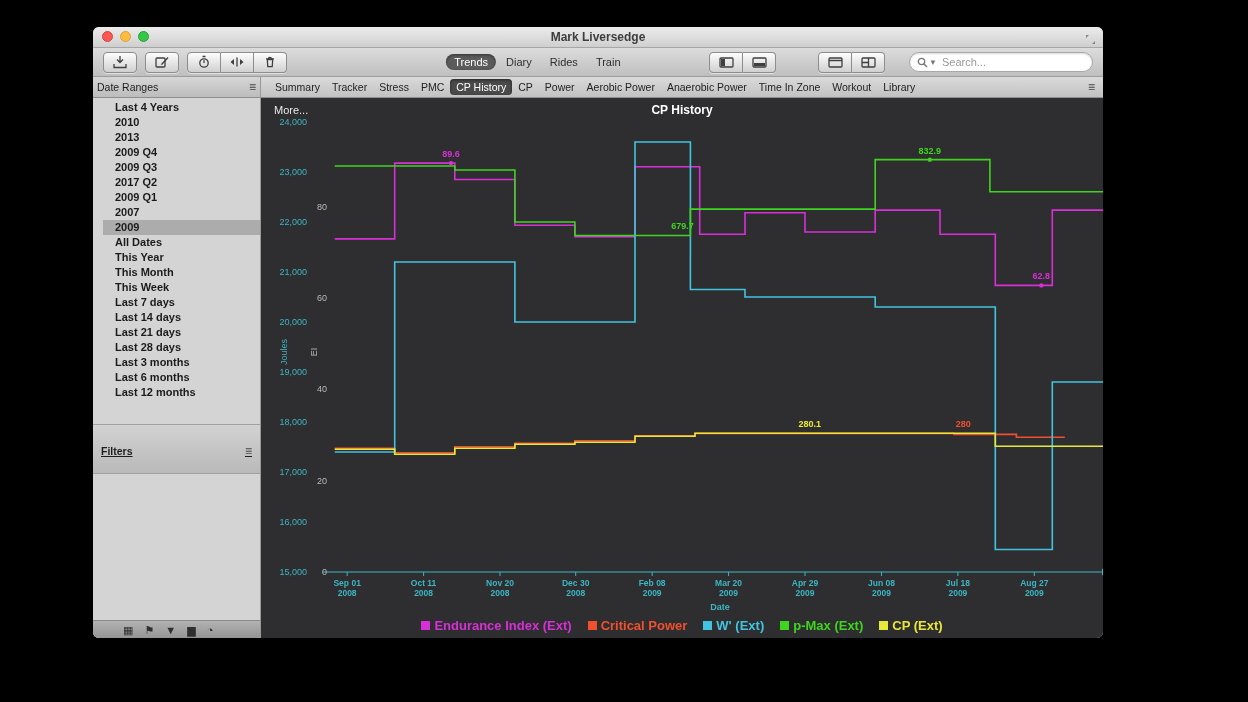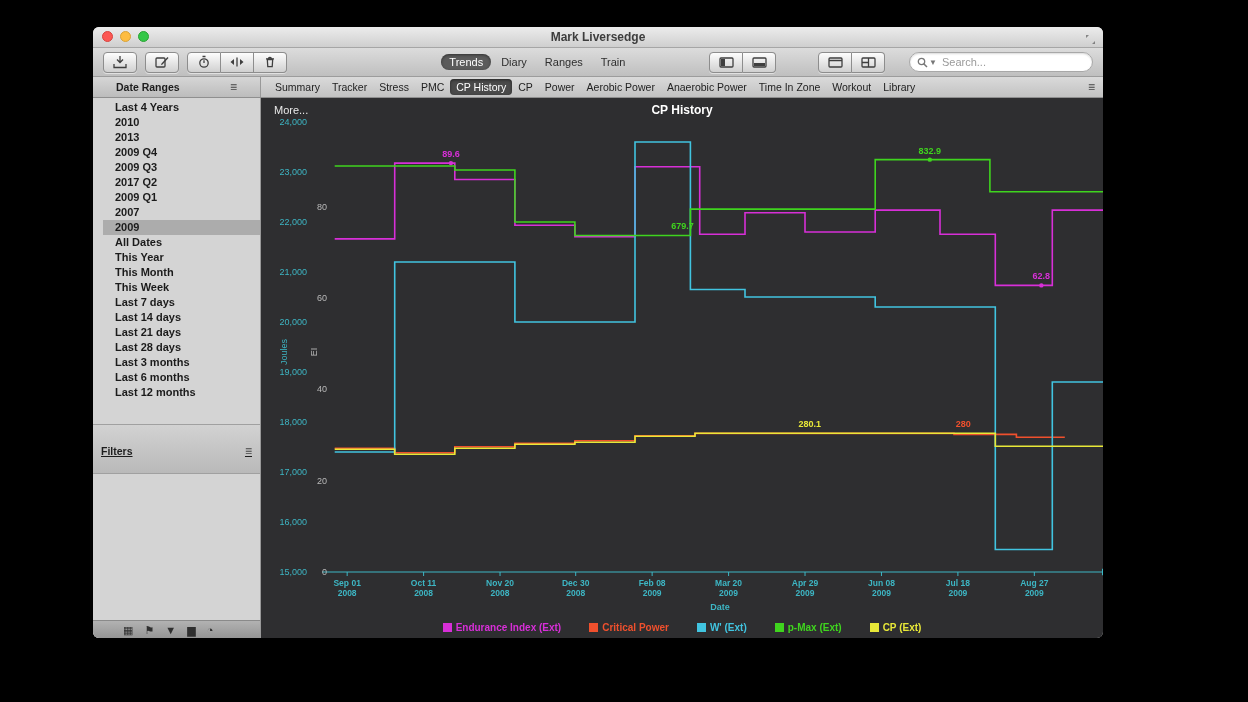--- a/index.html
+++ b/index.html
@@ -32,22 +32,22 @@
   .right-tools{margin-left:auto;display:flex;align-items:center;}
   .gap40{width:34px;} .gap18{width:16px;}
   .search{width:168px;height:18px;border-radius:10px;border:1px solid #a8a8a8;background:#fff;
     display:flex;align-items:center;padding:0 7px;box-shadow:inset 0 1px 2px rgba(0,0,0,.15);}
   .search input{border:none;outline:none;flex:1;font-size:11px;color:#444;background:transparent;min-width:0;}
   .search input::placeholder{color:#9a9a9a;}
   .scope{font-size:8px;color:#777;margin:0 3px 0 1px;}
   
   .header-row{display:flex;height:20px;border-bottom:1px solid #8f8f8f;}
   .side-header{width:168px;box-sizing:border-box;background:linear-gradient(#d6d6d6,#bcbcbc);
-    border-right:1px solid #999;display:flex;align-items:center;padding:0 23px;
-    font-size:10.5px;font-weight:bold;color:#1d1d1d;}
+    border-right:1px solid #999;display:flex;align-items:center;padding:0 4px;
+    font-size:10.5px;font-weight:normal;color:#1d1d1d;}
   .menu-glyph{margin-left:auto;font-size:12px;color:#444;line-height:1;}
   .tabbar{flex:1;background:linear-gradient(#dadada,#c2c2c2);display:flex;align-items:center;
     padding:0 8px;font-size:10.5px;color:#222;}
   .tab{padding:2px 6px;white-space:nowrap;border-radius:4px;}
   .tab.active{background:#4a4a4a;color:#fff;box-shadow:inset 0 1px 3px rgba(0,0,0,.5);}
   
   .content{display:flex;height:541px;}
   .sidebar{width:168px;box-sizing:border-box;background:#d4d4d4;border-right:1px solid #999;
     display:flex;flex-direction:column;overflow:hidden;}
   .slist{list-style:none;margin:2px 0 0 10px;padding:0;}
@@ -59,21 +59,21 @@
   .side-footer{margin-top:auto;height:18px;background:linear-gradient(#b2b2b2,#939393);
     border-top:1px solid #8a8a8a;display:flex;align-items:center;gap:11px;padding:0 0 0 30px;}
   .side-footer span{font-size:11px;color:#2f2f2f;line-height:1;}
   
   .chart-area{flex:1;position:relative;background:#2e2e30;}
   .more-link{position:absolute;left:13px;top:6px;font-size:11px;color:#e8e8e8;}
   .chart-title{position:absolute;left:0;right:0;top:5px;text-align:center;font-size:12px;font-weight:bold;color:#fff;}
   #chart-svg{position:absolute;left:0;top:14px;}
   #chart-svg text{font-family:"Liberation Sans",sans-serif;}
   .legend{position:absolute;left:0;right:0;bottom:6px;display:flex;justify-content:center;
-    align-items:center;gap:28px;font-size:10px;font-weight:bold;}
+    align-items:center;gap:16px;font-size:13px;font-weight:bold;}
   .legend .litem{display:flex;align-items:center;gap:4px;}
   .legend .swatch{width:9px;height:9px;display:inline-block;}
   .icon-stroke{stroke:#3f3f3f;fill:none;stroke-width:1.3;}
   .icon-fill{fill:#3f3f3f;}
 </style>
 </head>
 <body>
 
 <div class="window">
 
@@ -121,21 +121,21 @@
         <svg width="14" height="14" viewBox="0 0 14 14">
             <path class="icon-stroke" d="M4.3 4.5h5.4l-.5 7.2H4.8z"></path>
             <path class="icon-stroke" d="M3 3.8h8M5.7 3.5c0-1.6 2.6-1.6 2.6 0"></path>
           </svg>
       </div>
     </div>
 
     <div class="center-seg">
         <span class="seg-label active">Trends</span>
         <span class="seg-label">Diary</span>
-        <span class="seg-label">Ranges</span>
+        <span class="seg-label">Rides</span>
         <span class="seg-label">Train</span>
       </div>
 
     <div class="right-tools">
       <div class="seg-group">
         <div class="tb-btn">
           <svg width="15" height="11" viewBox="0 0 15 11">
               <rect class="icon-stroke" x="1" y="1" width="13" height="9" rx="1"></rect>
               <rect class="icon-fill" x="2" y="2" width="4" height="7"></rect>
             </svg>

